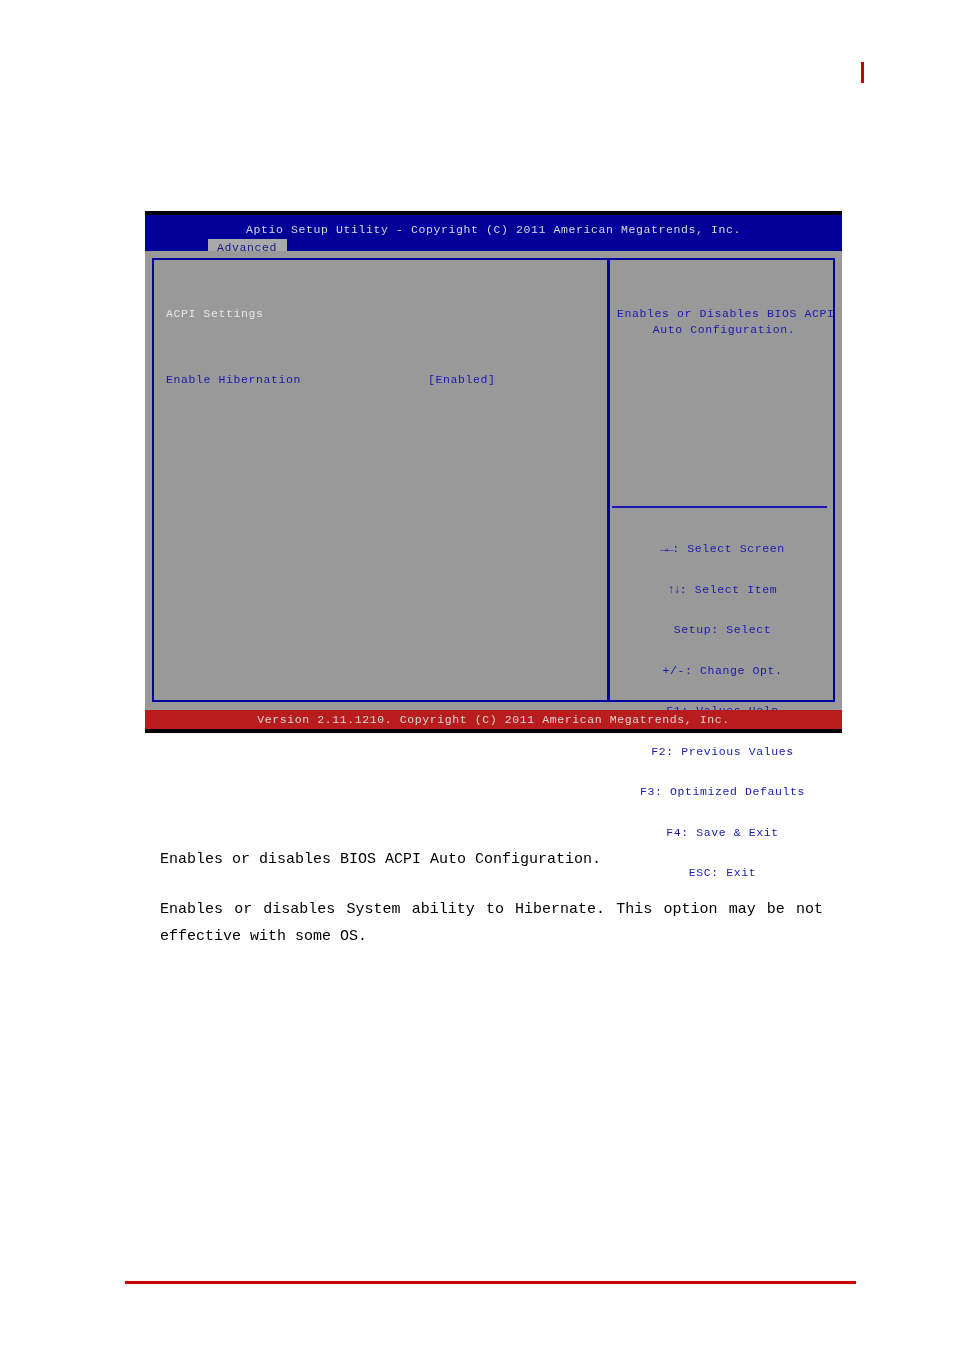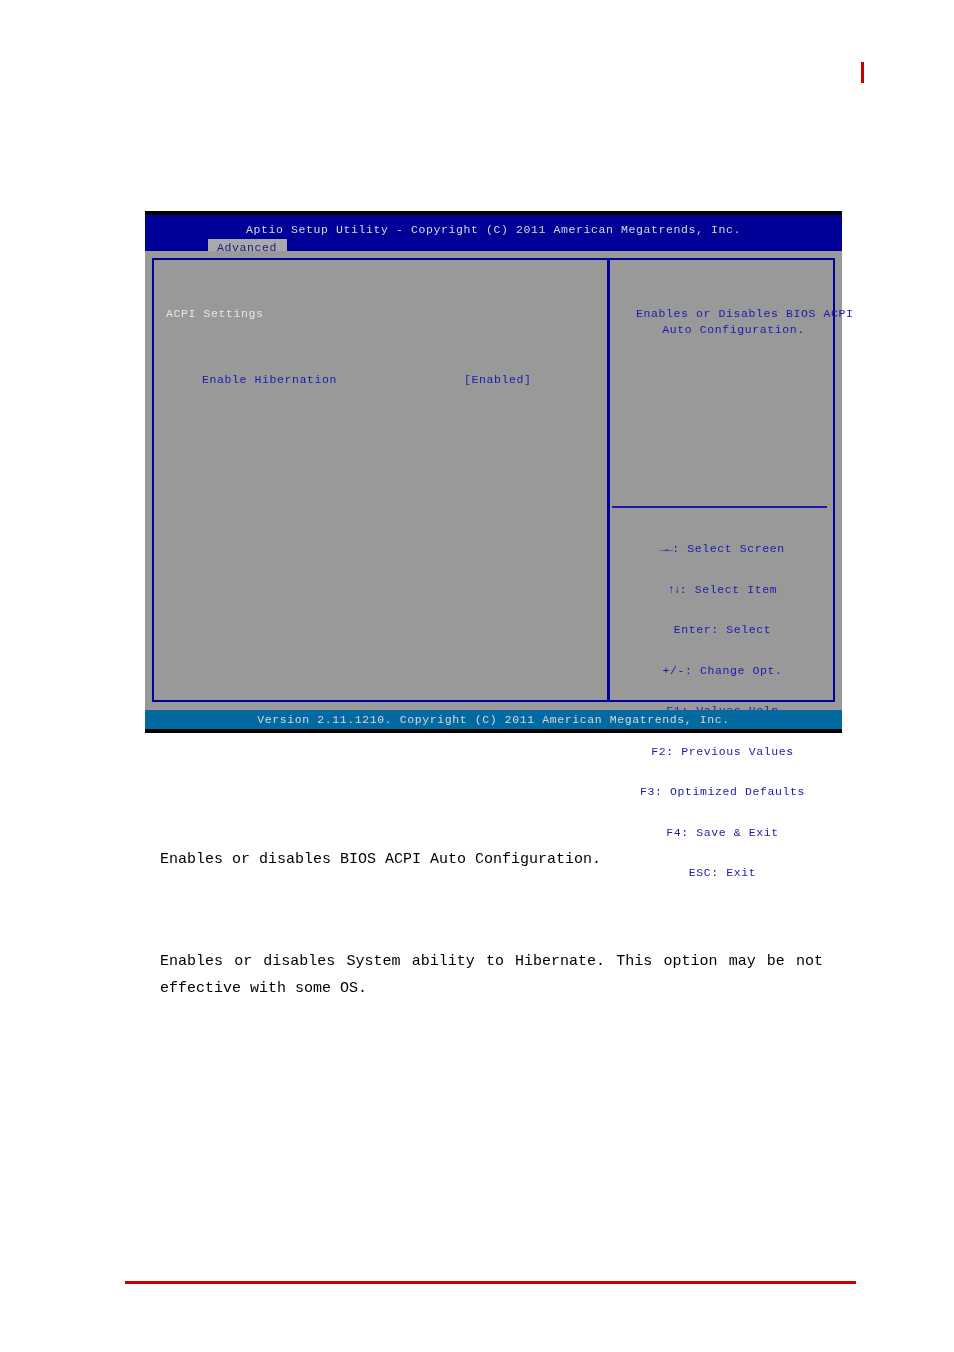--- a/index.html
+++ b/index.html
@@ -136,29 +136,29 @@
     white-space: pre;
   }
   .opt-value {
     position: absolute;
     left: 262px; top: 0;
     white-space: pre;
   }
   .opt-row.r0 .opt-label,
   .opt-row.r0 .opt-value { color: #e6e6e6; }
   .opt-row.r1 .opt-label,
-  .opt-row.r1 .opt-value { color: #1a1ab0; margin-left: 36px; }
+  .opt-row.r1 .opt-value { color: #1a1ab0; }
 
   .help-text {
     position: absolute;
     left: 472px; top: 55px;
     width: 214px;
     color: #1a1ab0;
   }
-  .help-text div { white-space: pre; margin-left: 19px; }
+  .help-text div { white-space: pre; }
 
   .help-sep {
     position: absolute;
     left: 467px; top: 255px;
     width: 215px; height: 2px;
     background: #1a1ab0;
   }
 
   .keylegend {
     position: absolute;
@@ -170,21 +170,21 @@
     white-space: pre;
     height: 16.5px;
     margin-top: 24px;
   }
   .arrowglyph { letter-spacing: -1px; }
 
   .bios-bottomblue {
     position: absolute;
     left: 0; top: 499px;
     width: 697px; height: 19px;
-    background: #0369a1;
+    background: #b91c1c;
   }
   .bios-version {
     position: absolute;
     left: 0; top: 2px;
     width: 697px;
     text-align: center;
     color: #d8d8d8;
     white-space: pre;
   }
   .bios-bottomstrip {
@@ -199,21 +199,21 @@
     position: absolute;
     left: 160px;
     color: #000000;
     font-family: Liberation Mono, monospace;
     font-size: 15px;
     line-height: 27px;
     margin-top: 32px;
   }
   .doc-para.p0 { top: 814px; width: 690px; }
   .doc-para.p1 {
-    top: 916px;
+    top: 864px;
     width: 663px;
     text-align: justify;
   }
 </style>
 </head>
 <body>
 
 <div class="page-change-bar"></div>
 
 <div class="bios">
@@ -244,21 +244,21 @@
     <div class="help-text">
       <div>Enables or Disables BIOS ACPI</div>
       <div>Auto Configuration.</div>
     </div>
 
     <div class="help-sep"></div>
 
     <div class="keylegend">
       <div><span class="arrowglyph">→←</span><span>: Select Screen</span></div>
       <div><span class="arrowglyph">↑↓</span><span>: Select Item</span></div>
-      <div><span>Enter</span><span>: Select</span></div>
+      <div><span>Setup</span><span>: Select</span></div>
       <div><span>+/-</span><span>: Change Opt.</span></div>
       <div><span>F1</span><span>: Values Help</span></div>
       <div><span>F2</span><span>: Previous Values</span></div>
       <div><span>F3</span><span>: Optimized Defaults</span></div>
       <div><span>F4</span><span>: Save &amp; Exit</span></div>
       <div><span>ESC</span><span>: Exit</span></div>
     </div>
 
   </div>
 

